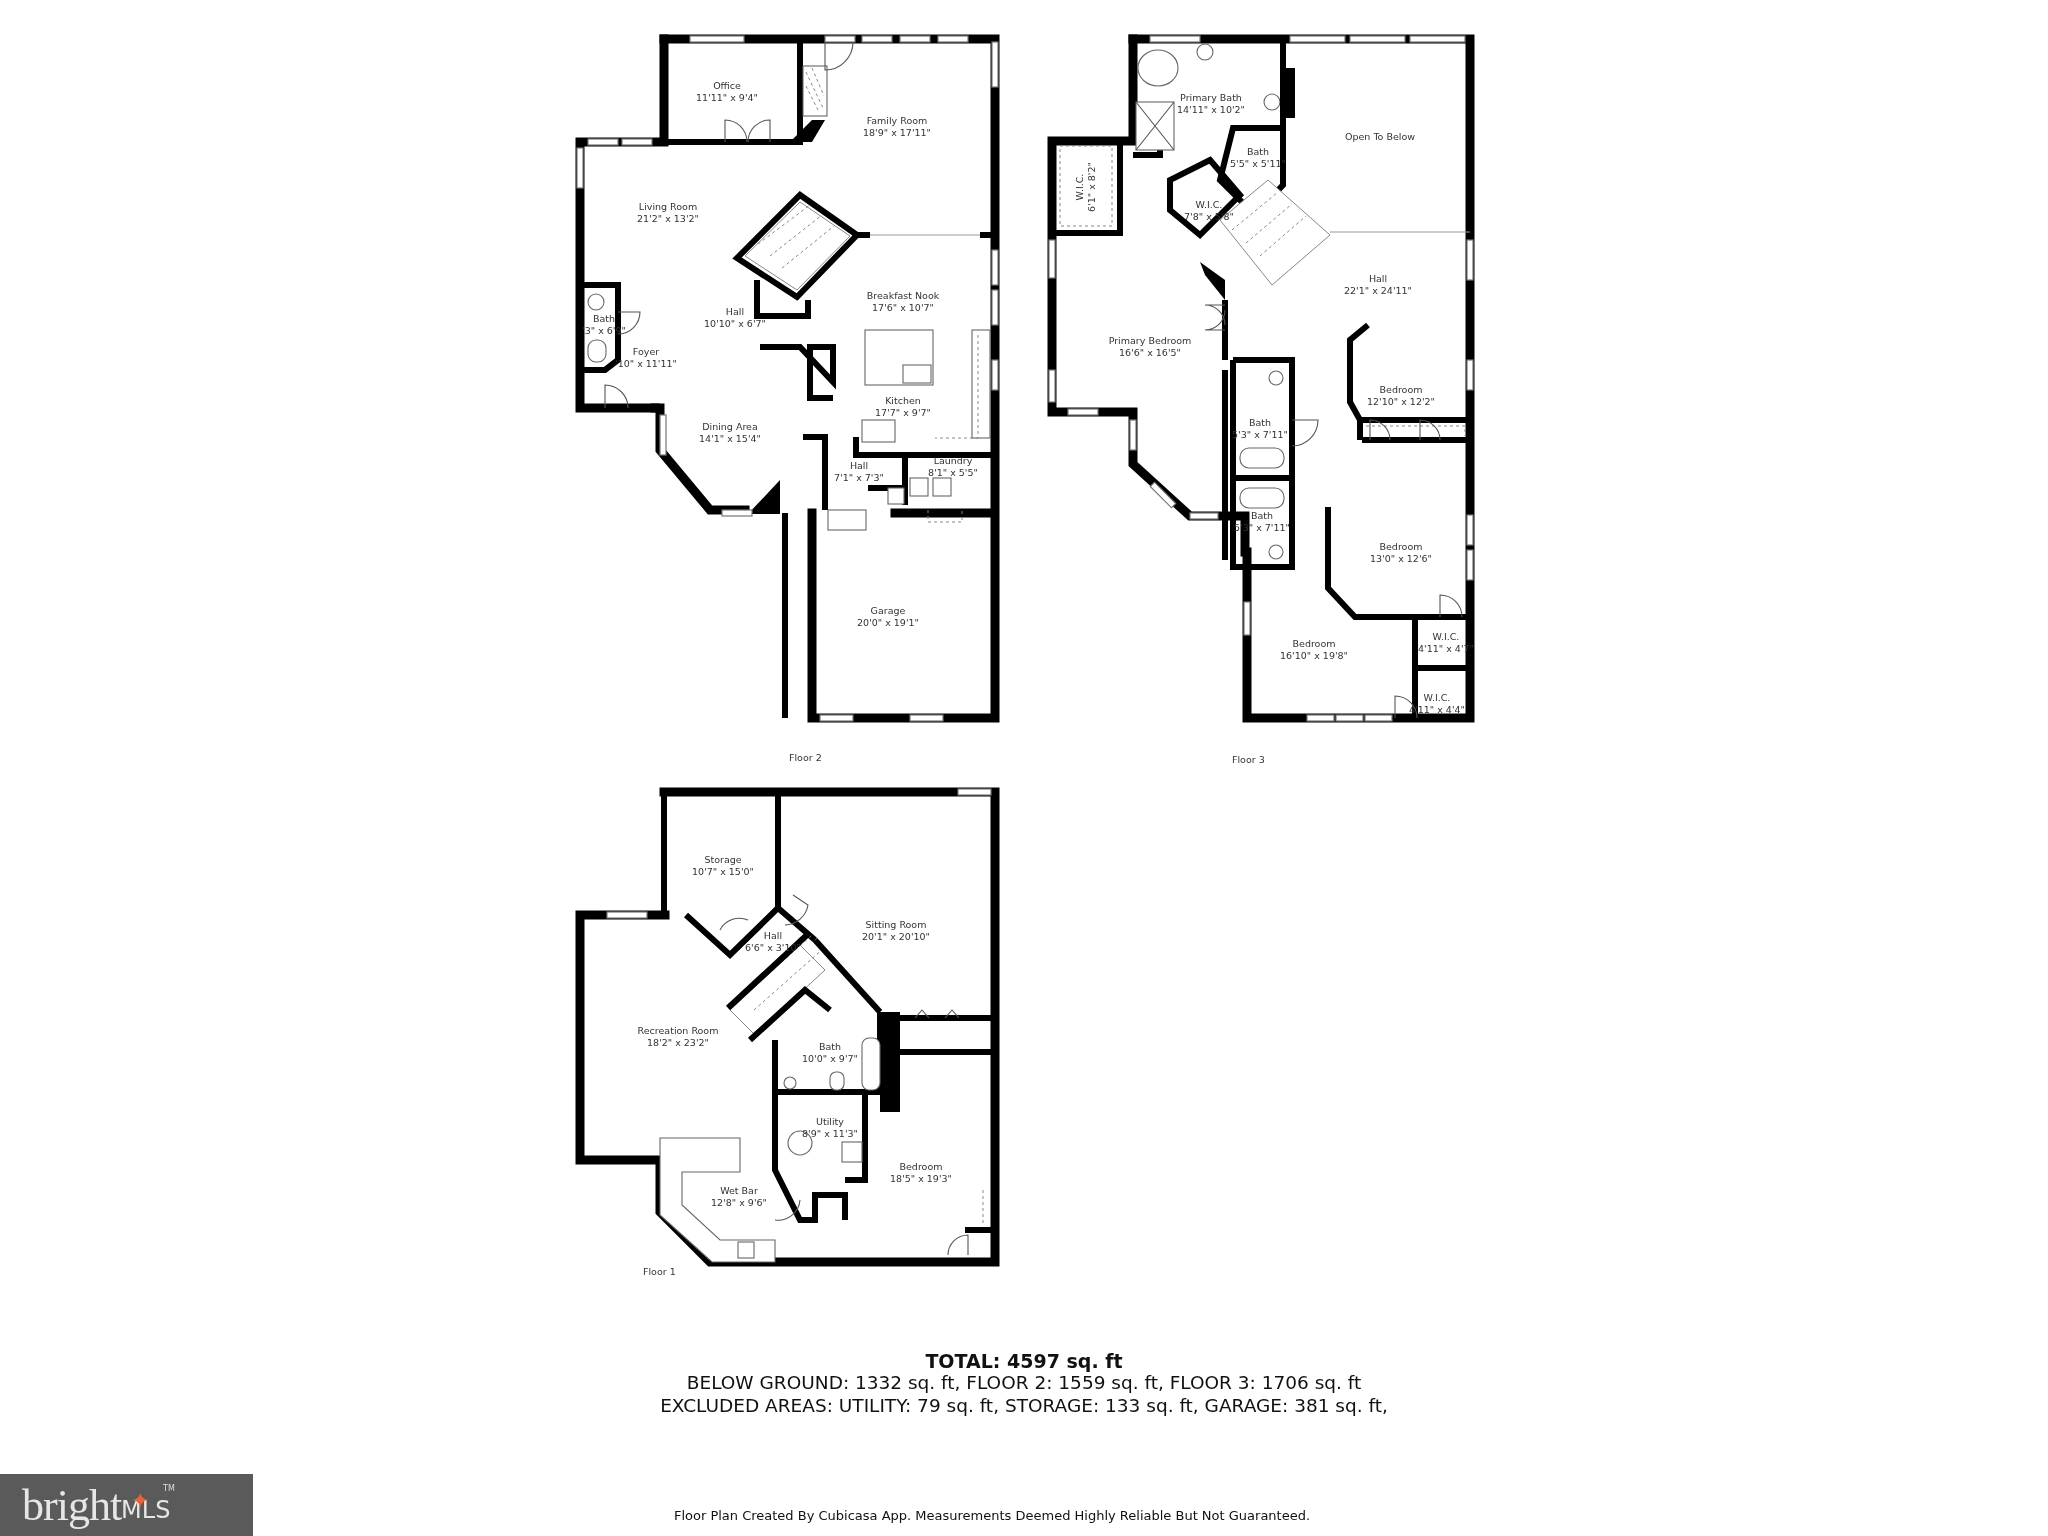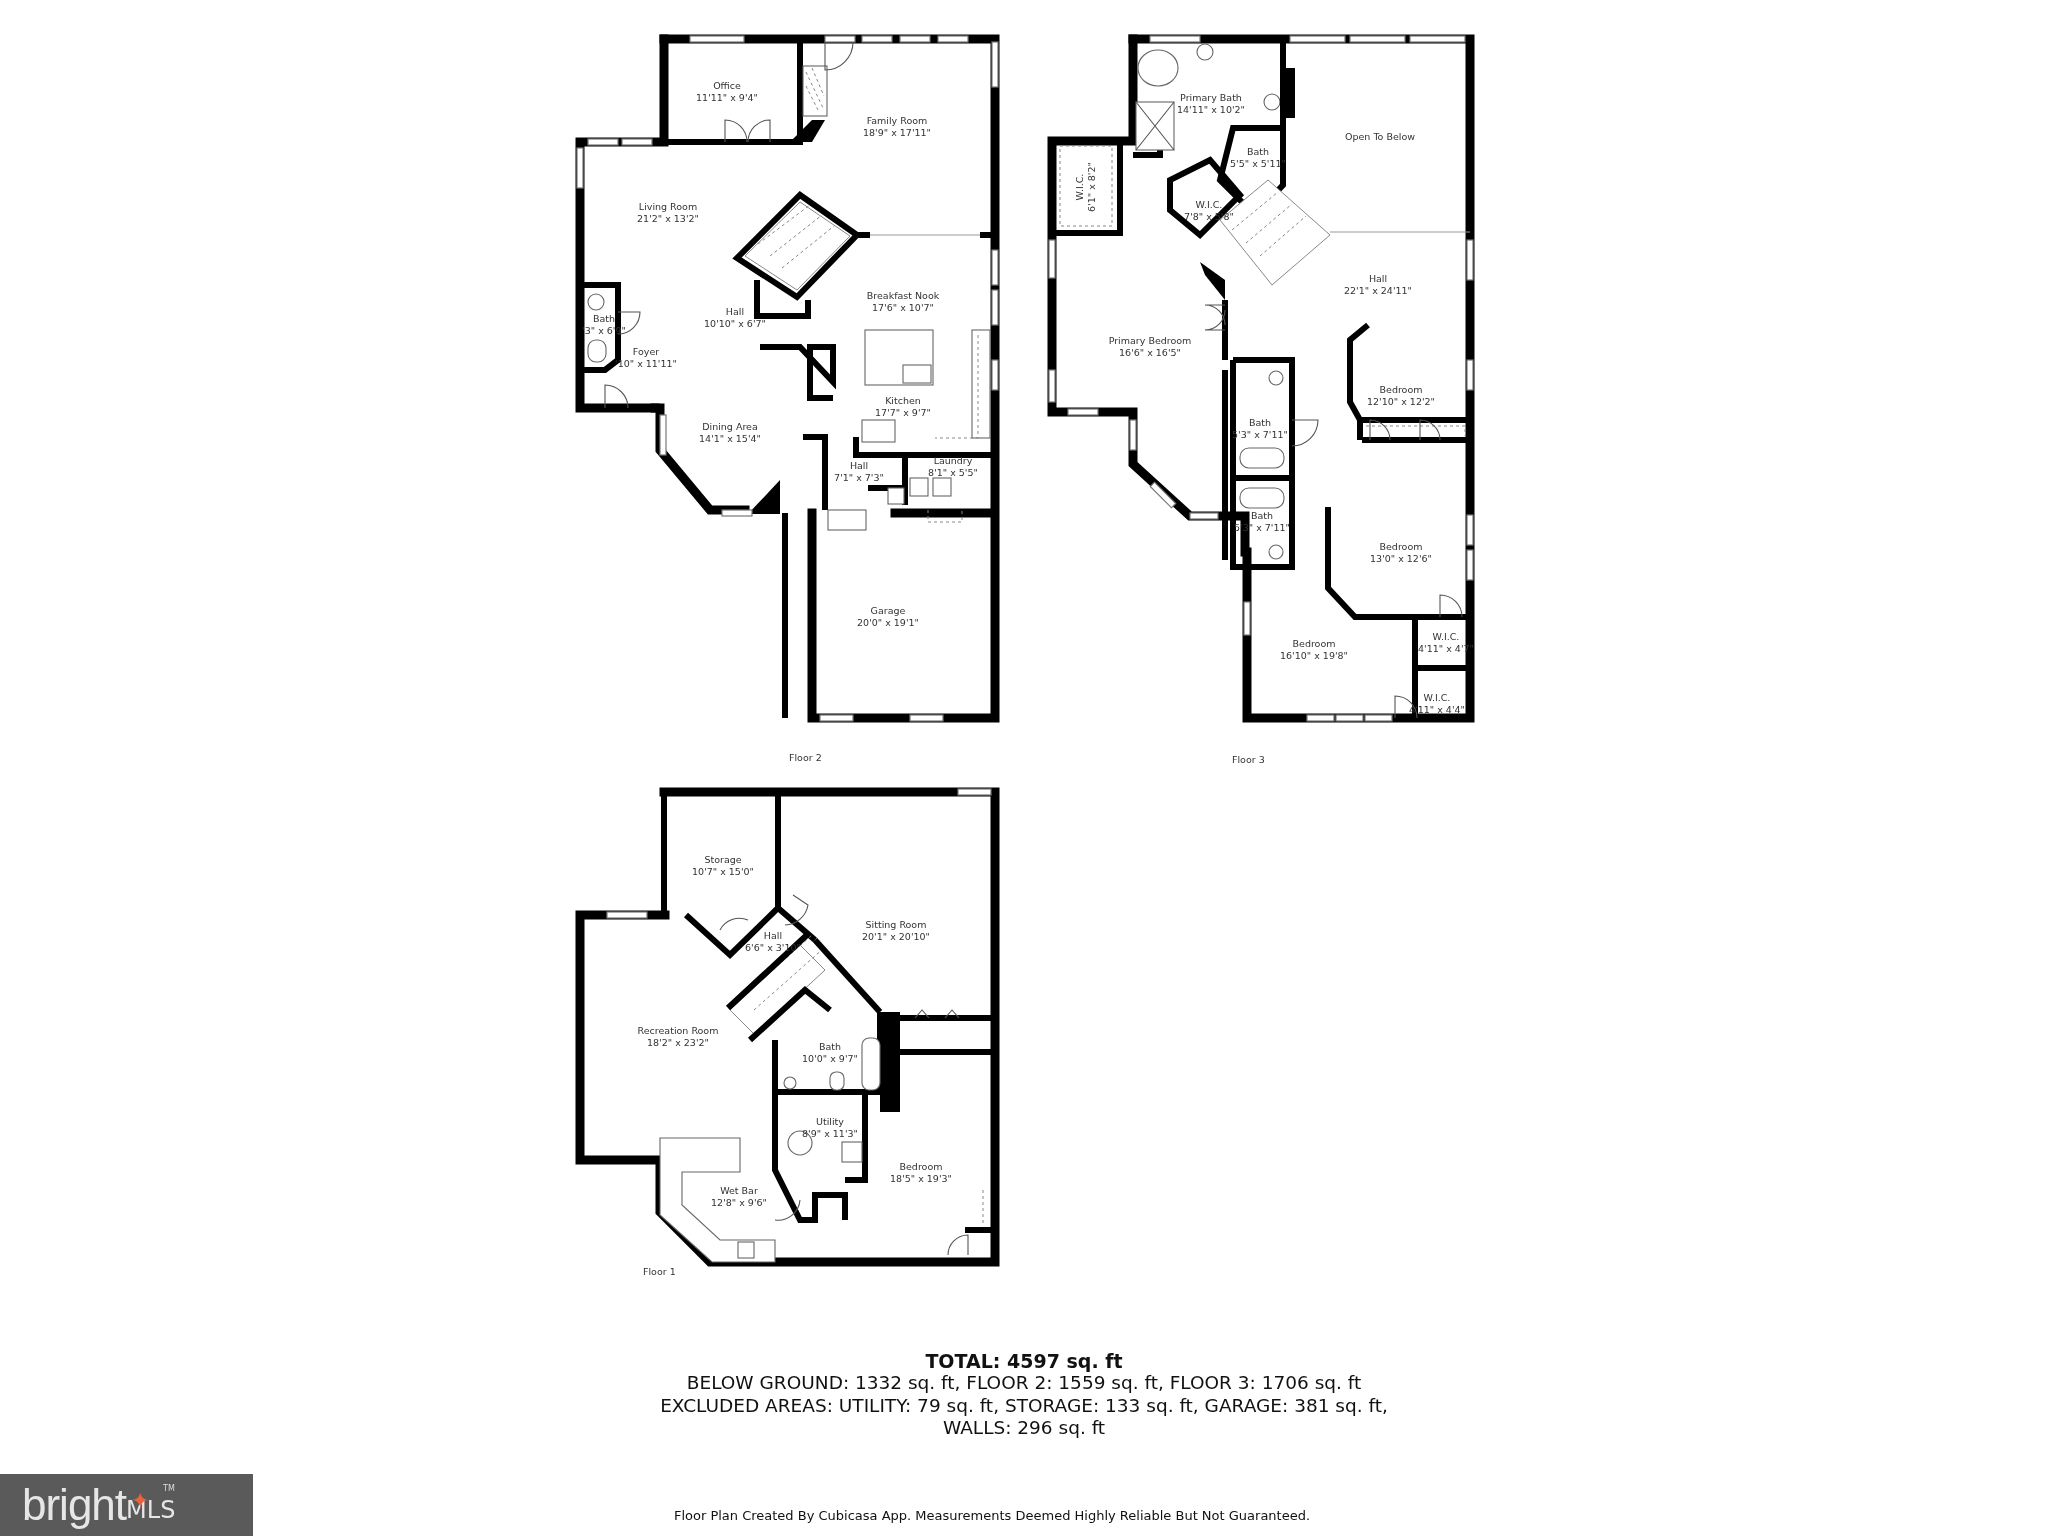--- a/index.html
+++ b/index.html
@@ -14,21 +14,21 @@
   .solid { fill:#000; }
   .stair { fill:#fff; stroke:#888; stroke-width:1; }
   .room-label { position:absolute; transform:translate(-50%,-50%); text-align:center; font-size:9.5px; line-height:12px; color:#333; white-space:nowrap; }
   .room-label.vert { transform:translate(-50%,-50%) rotate(-90deg); }
   .floor-label { position:absolute; font-size:9.5px; color:#333; }
   .summary { position:absolute; left:0; width:2048px; top:1350px; text-align:center; color:#111; font-family:"DejaVu Sans", sans-serif; }
   .summary .total { font-weight:bold; font-size:19px; line-height:22px; }
   .summary .line { font-size:18.5px; line-height:22.5px; }
   .disclaimer { position:absolute; left:0; width:1984px; top:1508px; text-align:center; font-size:13px; color:#111; }
   .logo { position:absolute; left:0; top:1474px; width:253px; height:62px; background:#5a5a5a; display:flex; align-items:center; }
-  .logo .word { font-family:Liberation Sans, sans-serif; font-size:44px; color:#e6e6e6; margin-left:22px; letter-spacing:-1px; position:relative; }
+  .logo .word { font-family:Liberation Serif, serif; font-size:44px; color:#e6e6e6; margin-left:22px; letter-spacing:-1px; position:relative; }
   .logo .star { position:absolute; left:131px; top:14px; color:#e8623a; font-size:22px; }
   .logo .tm { position:absolute; left:163px; top:10px; font-size:8px; color:#ddd; }
   .logo .mls { font-family:"DejaVu Sans", sans-serif; font-size:24px; color:#e6e6e6; margin-left:0; margin-top:10px; }
 </style>
 </head>
 <body>
 
 <svg class="plan" width="2048" height="1536" viewBox="0 0 2048 1536" xmlns="http://www.w3.org/2000/svg">
 
   <g>
@@ -355,21 +355,20 @@
       <div>Wet Bar</div>
       <div>12'8" x 9'6"</div>
     </div>
   <div class="floor-label" style="left:643px;top:1266px;">Floor 1</div>
 </div>
 
 <div class="summary">
   <div class="total">TOTAL: 4597 sq. ft</div>
   <div class="line">BELOW GROUND: 1332 sq. ft, FLOOR 2: 1559 sq. ft, FLOOR 3: 1706 sq. ft</div>
   <div class="line">EXCLUDED AREAS: UTILITY: 79 sq. ft, STORAGE: 133 sq. ft, GARAGE: 381 sq. ft,</div>
-  <div class="line">WALLS: 296 sq. ft</div>
 </div>
 <div class="disclaimer">Floor Plan Created By Cubicasa App. Measurements Deemed Highly Reliable But Not Guaranteed.</div>
 
 <div class="logo">
   <span class="word">bright</span>
   <span class="star">✦</span>
   <span class="tm">TM</span>
   <span class="mls">MLS</span>
 </div>
 

